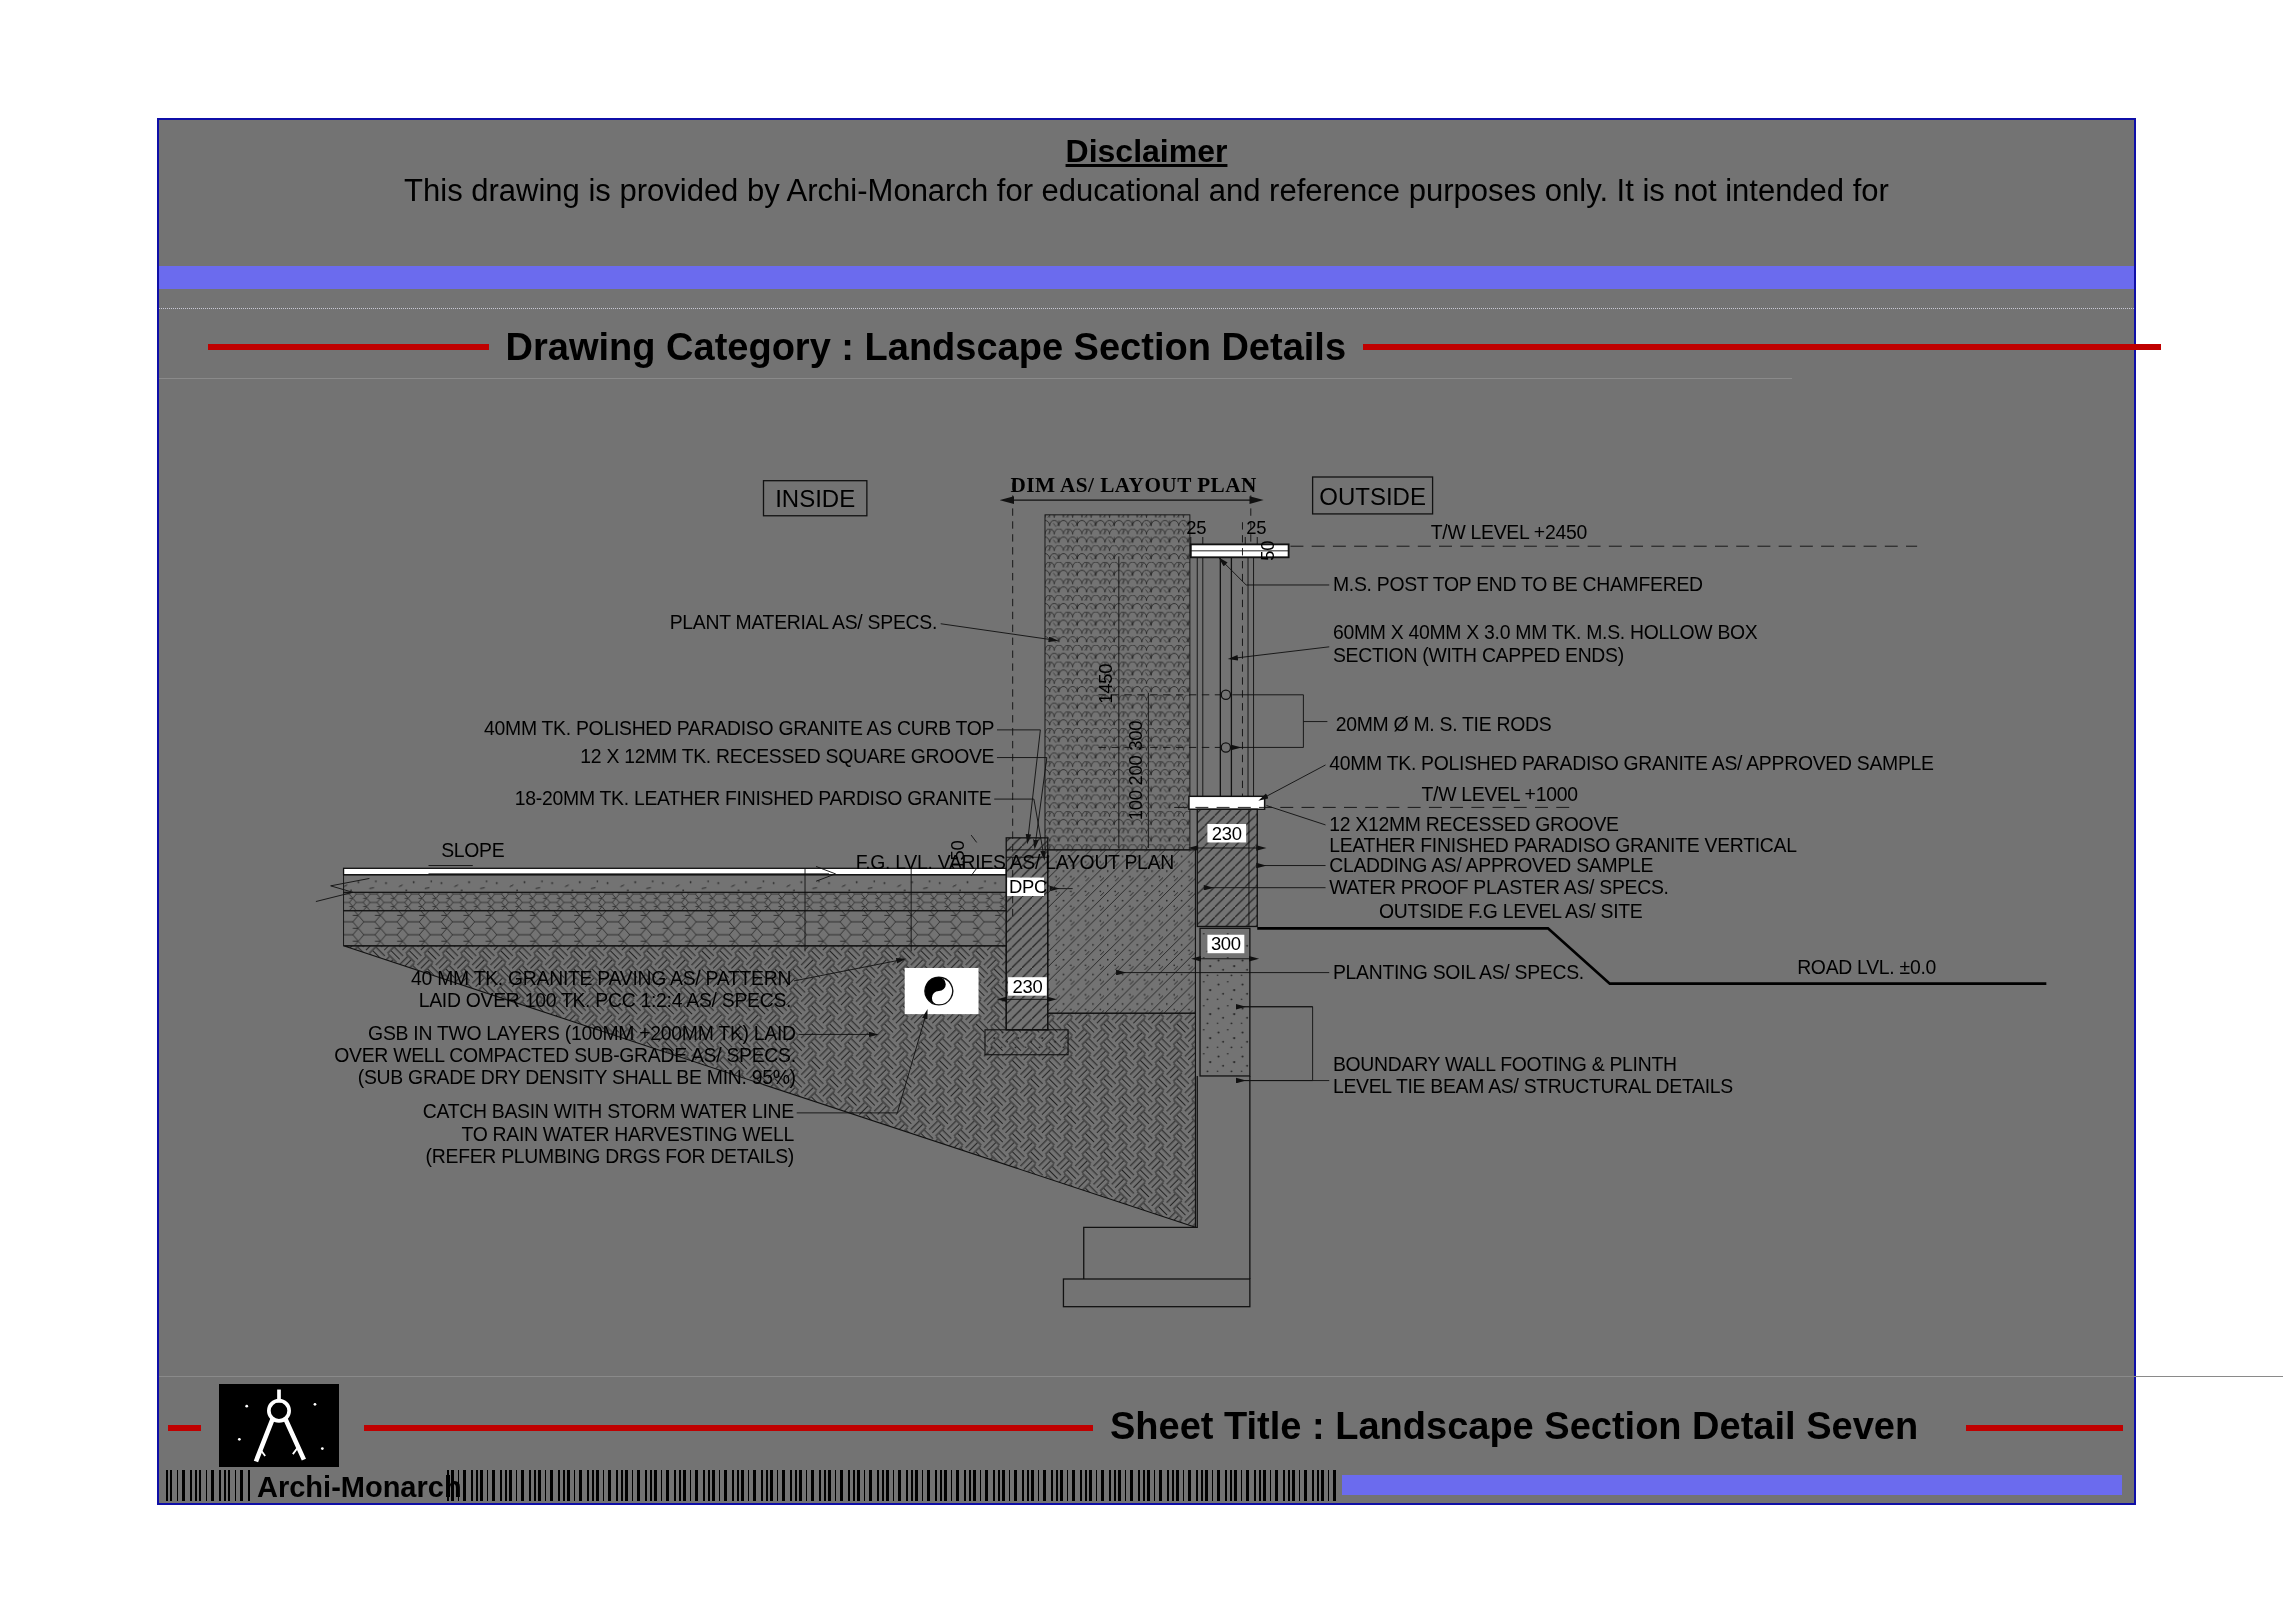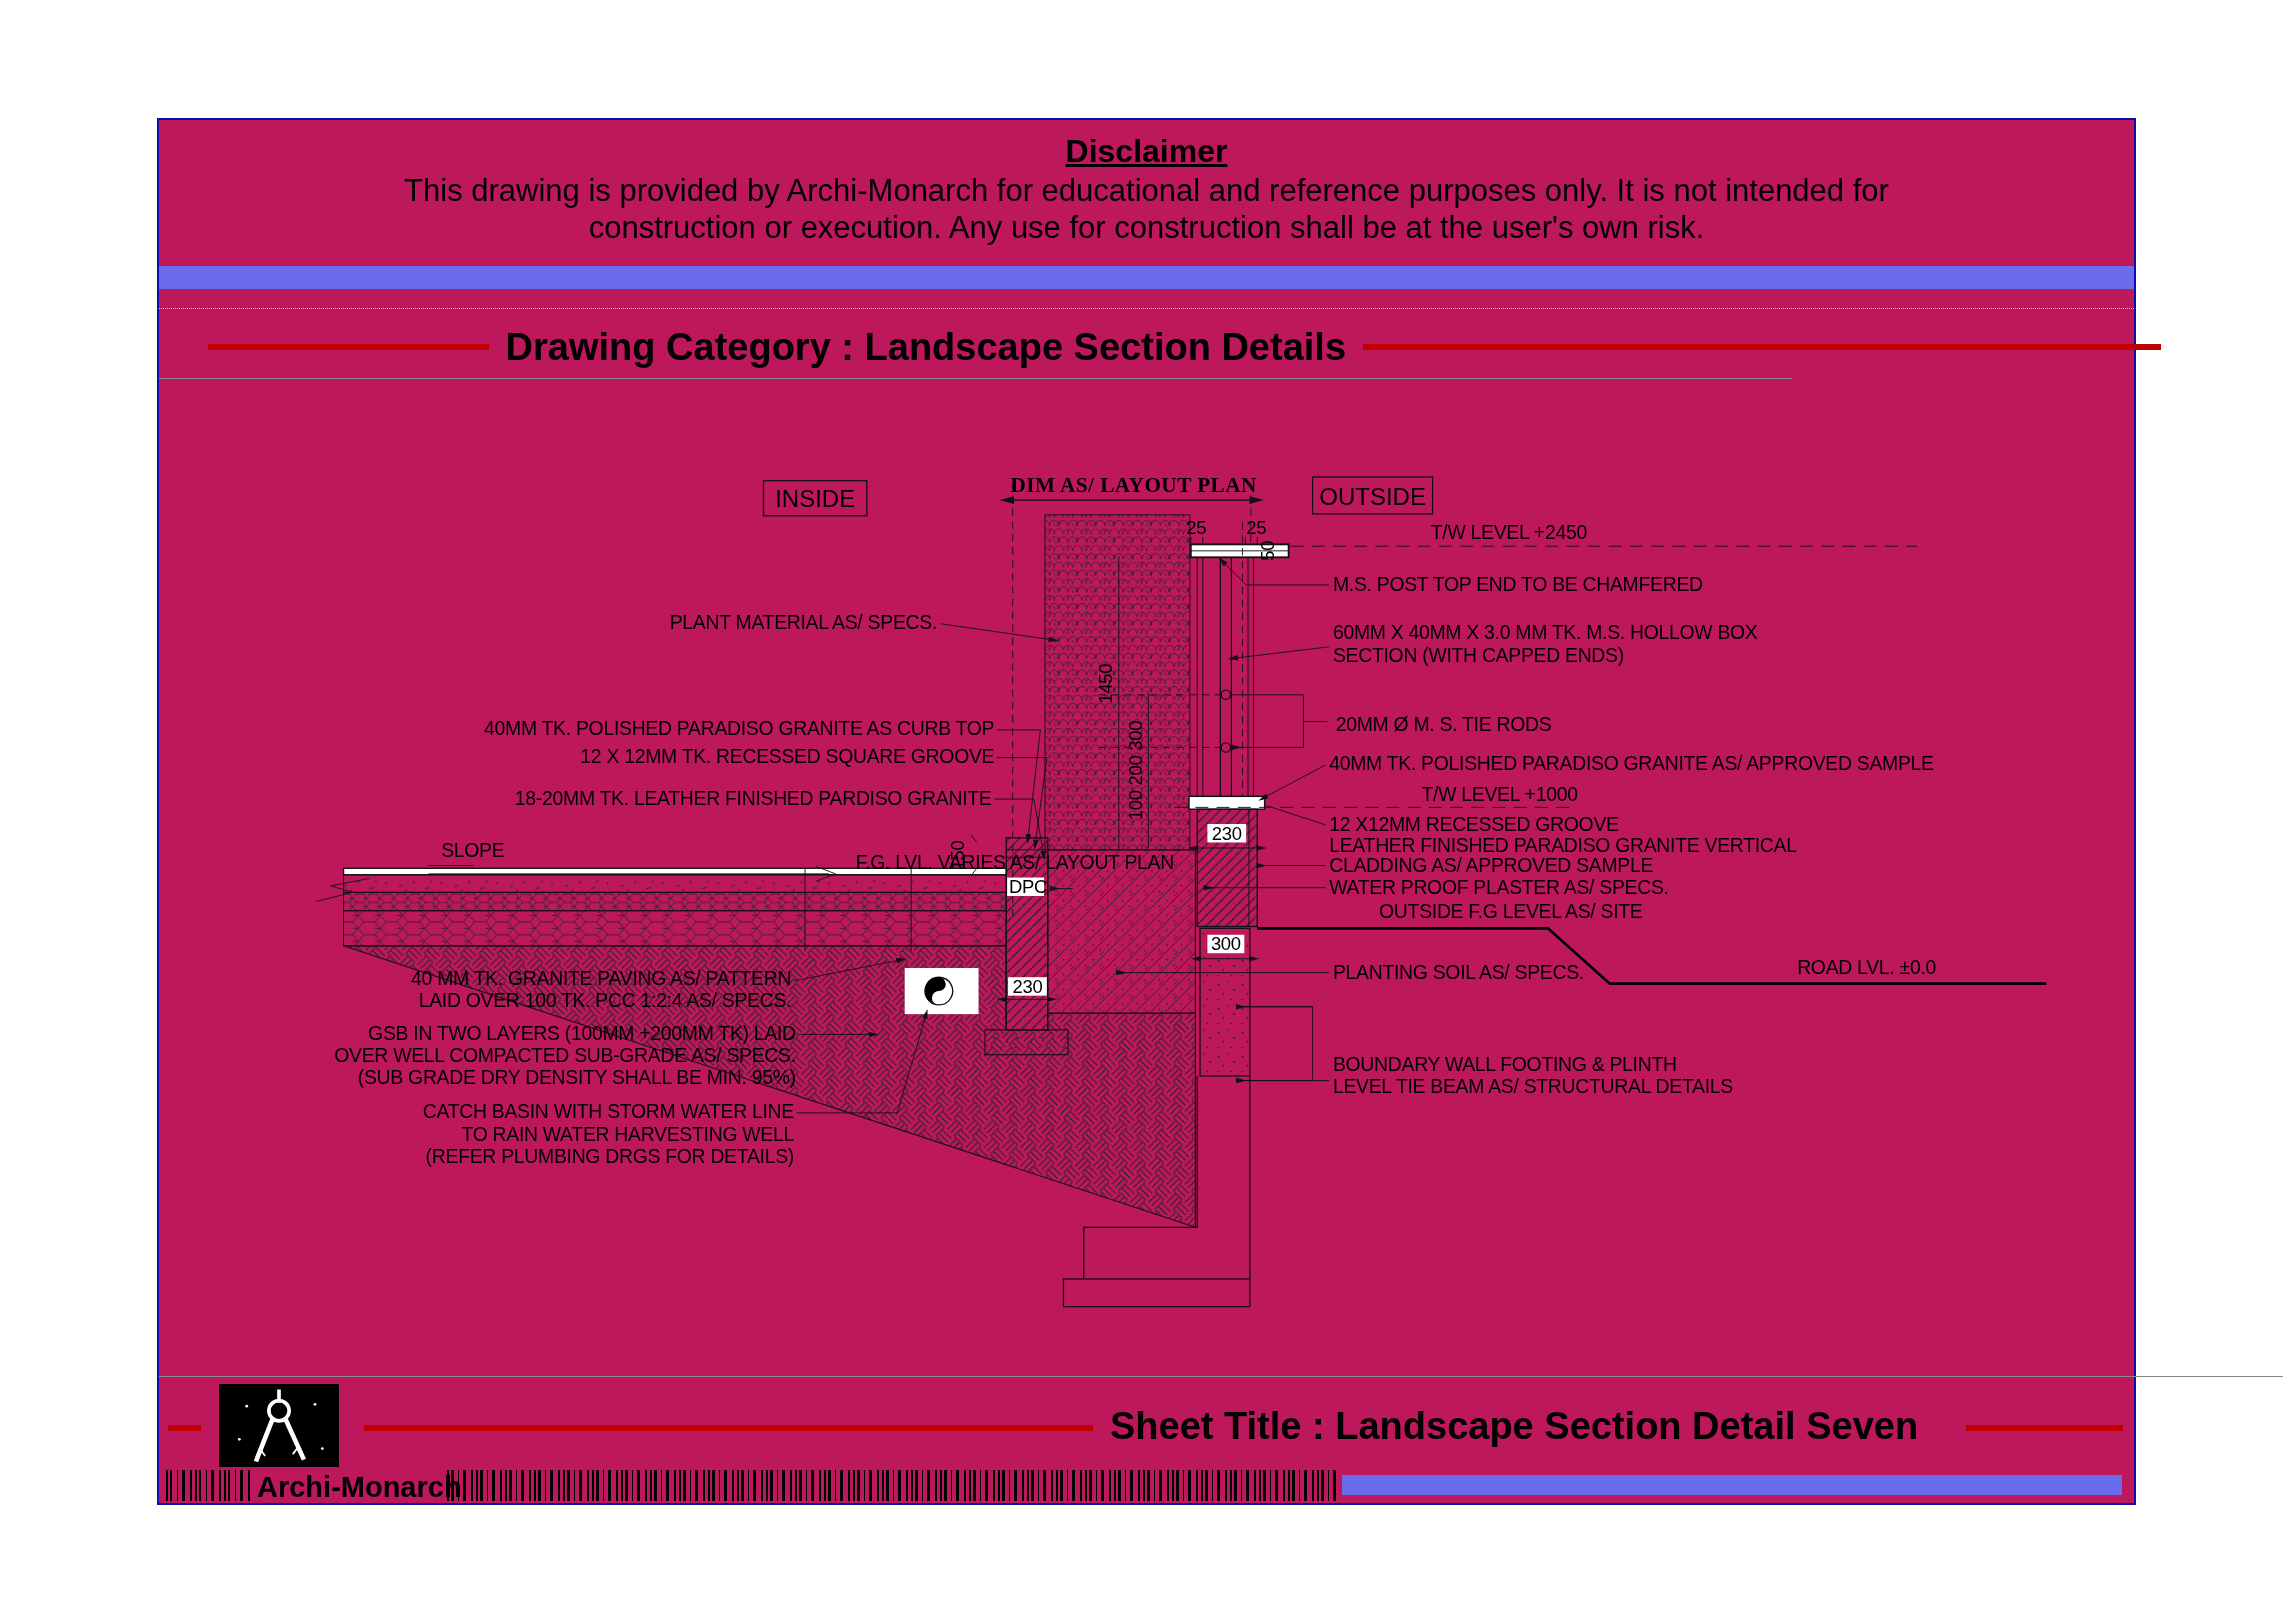--- a/index.html
+++ b/index.html
@@ -1,17 +1,17 @@
 <!DOCTYPE html>
 <html style="font-size:14.8px"><head>
 <meta charset="utf-8">
 <style>
   html,body{margin:0;padding:0;background:#fff;}
   body{width:2290px;height:1619px;position:relative;font-family:"Liberation Sans",sans-serif;color:#000;}
-  .page{position:absolute;left:157px;top:118px;width:1975px;height:1383px;border:2.8px solid #0f0fa8;background:#be185d;}
+  .page{position:absolute;left:157px;top:118px;width:1975px;height:1383px;border:2.8px solid #0f0fa8;background:#737373;}
   .disclaimer{position:absolute;left:0;top:0;width:100%;text-align:center;}
   .disclaimer h1{margin:13px 0 0 0;font-size:32px;font-weight:bold;text-decoration:underline;}
   .disclaimer p{margin:3.7px 37px 0 37px;font-size:31px;font-weight:normal;line-height:1.1;}
   .bluebar{position:absolute;left:0;top:146px;width:100%;height:23px;background:#6b6bee;}
   .dotline{position:absolute;left:0;top:188px;width:100%;border-top:1.8px dotted #c9c9d6;}
   .cat-row{position:absolute;left:0;top:201px;width:100%;height:52px;display:flex;align-items:center;padding-left:36px;}
   .redline{height:5.5px;background:#c00000;}
   .rl-a{width:281px;margin-left:13px;}
   .rl-b{flex:1;margin-right:9.2px;}
   .cat-title{font-size:38px;font-weight:bold;white-space:nowrap;padding:0 16.6px;}
@@ -42,21 +42,20 @@
   .dash2{stroke-dasharray:8 6;}
 </style>
 </head>
 <body>
 
 <div class="page">
 
   <div class="disclaimer">
     <h1>Disclaimer</h1>
     <p>This drawing is provided by Archi-Monarch for educational and reference purposes only. It is not intended for</p>
-    <p>construction or execution. Any use for construction shall be at the user's own risk.</p>
   </div>
 
   <div class="bluebar"></div>
   <div class="dotline"></div>
 
   <div class="cat-row">
     <div class="redline rl-a"></div>
     <div class="cat-title">Drawing Category : Landscape Section Details</div>
     <div class="redline rl-b"></div>
   </div>

